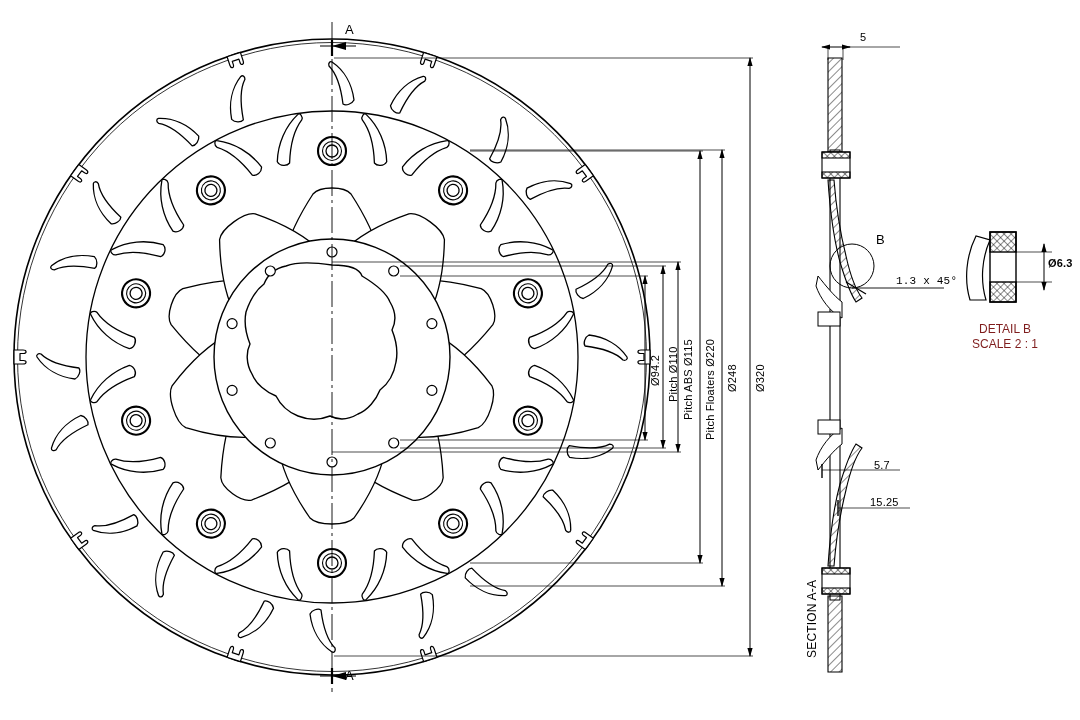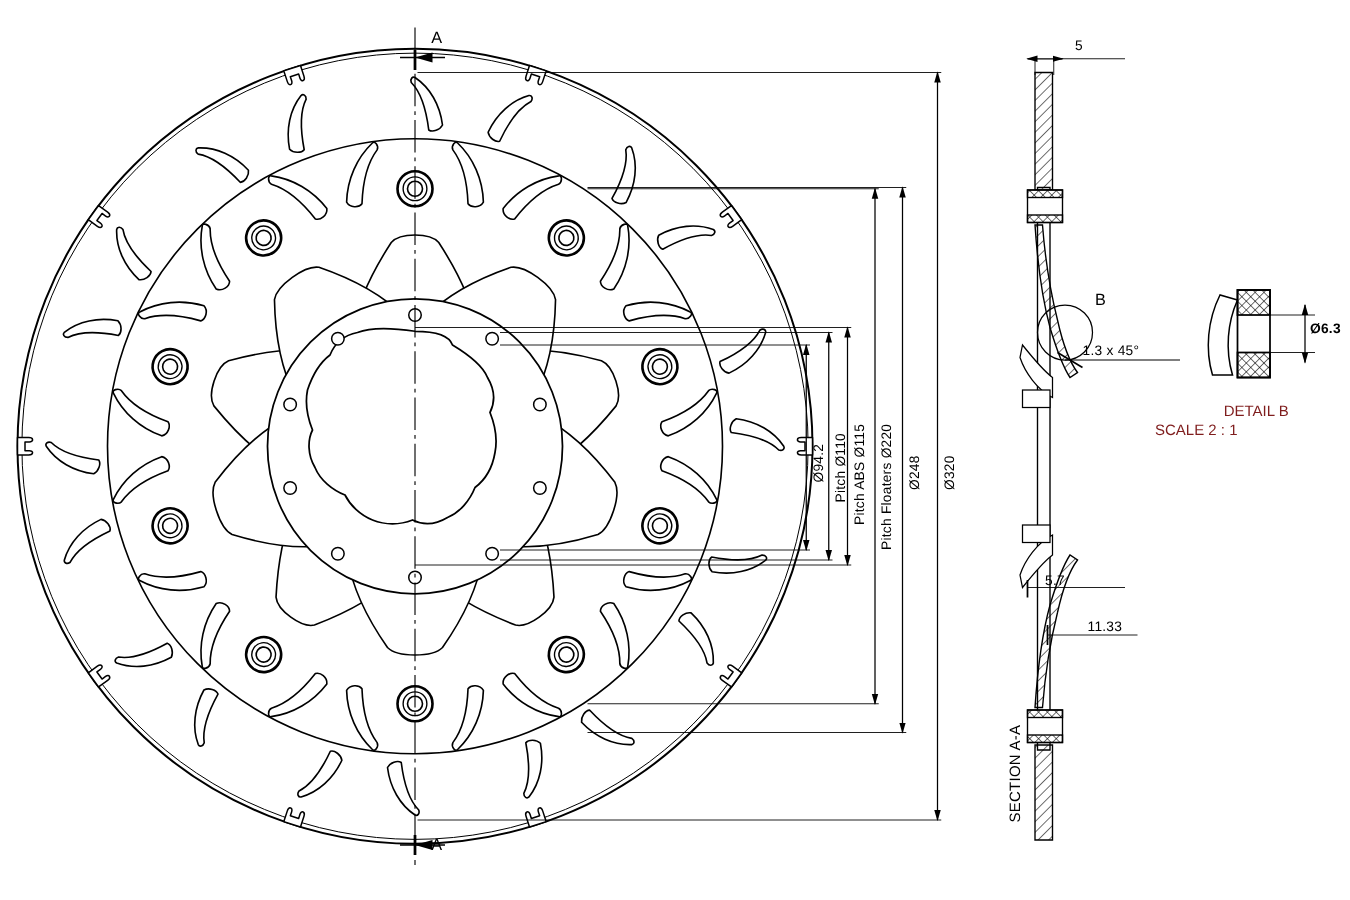--- a/index.html
+++ b/index.html
@@ -502,26 +502,26 @@
   <div class="dimtext vtext" style="left:705px; top:440px; transform:rotate(-90deg);">Pitch Floaters Ø220</div>
 
   <div class="dimtext vtext" style="left:727px; top:392px; transform:rotate(-90deg);">Ø248</div>
 
   <div class="dimtext vtext" style="left:755px; top:392px; transform:rotate(-90deg);">Ø320</div>
 
   <div class="dimtext" style="left:860px; top:32px;">5</div>
 
   <div class="sectlabel" style="left:876px; top:232px;">B</div>
 
-  <div class="dimtext" style="left:866px; top:276px;">1.3 x 45°</div>
-
-  <div class="dimtext" style="left:836px; top:460px;">5.7</div>
-
-  <div class="dimtext" style="left:870px; top:497px;">11.33</div>
+  <div class="dimtext" style="left:896px; top:276px;font-family:Liberation Mono, monospace;">1.3 x 45°</div>
+
+  <div class="dimtext" style="left:874px; top:460px;">5.7</div>
+
+  <div class="dimtext" style="left:870px; top:497px;">15.25</div>
 
   <div class="dimtext vtext" style="left:806px; top:658px; transform:rotate(-90deg); font-size:12px;">SECTION A-A</div>
 
   <div class="dimtext" style="left:1048px; top:258px;font-weight:bold;">Ø6.3</div>
 
   <div class="title-block" style="left:940px; top:322px; width:130px;">DETAIL B</div>
-  <div class="title-block" style="left:892px; top:337px; width:130px;">SCALE 2 : 1</div>
+  <div class="title-block" style="left:940px; top:337px; width:130px;">SCALE 2 : 1</div>
 
 </div>
 
 </body></html>

